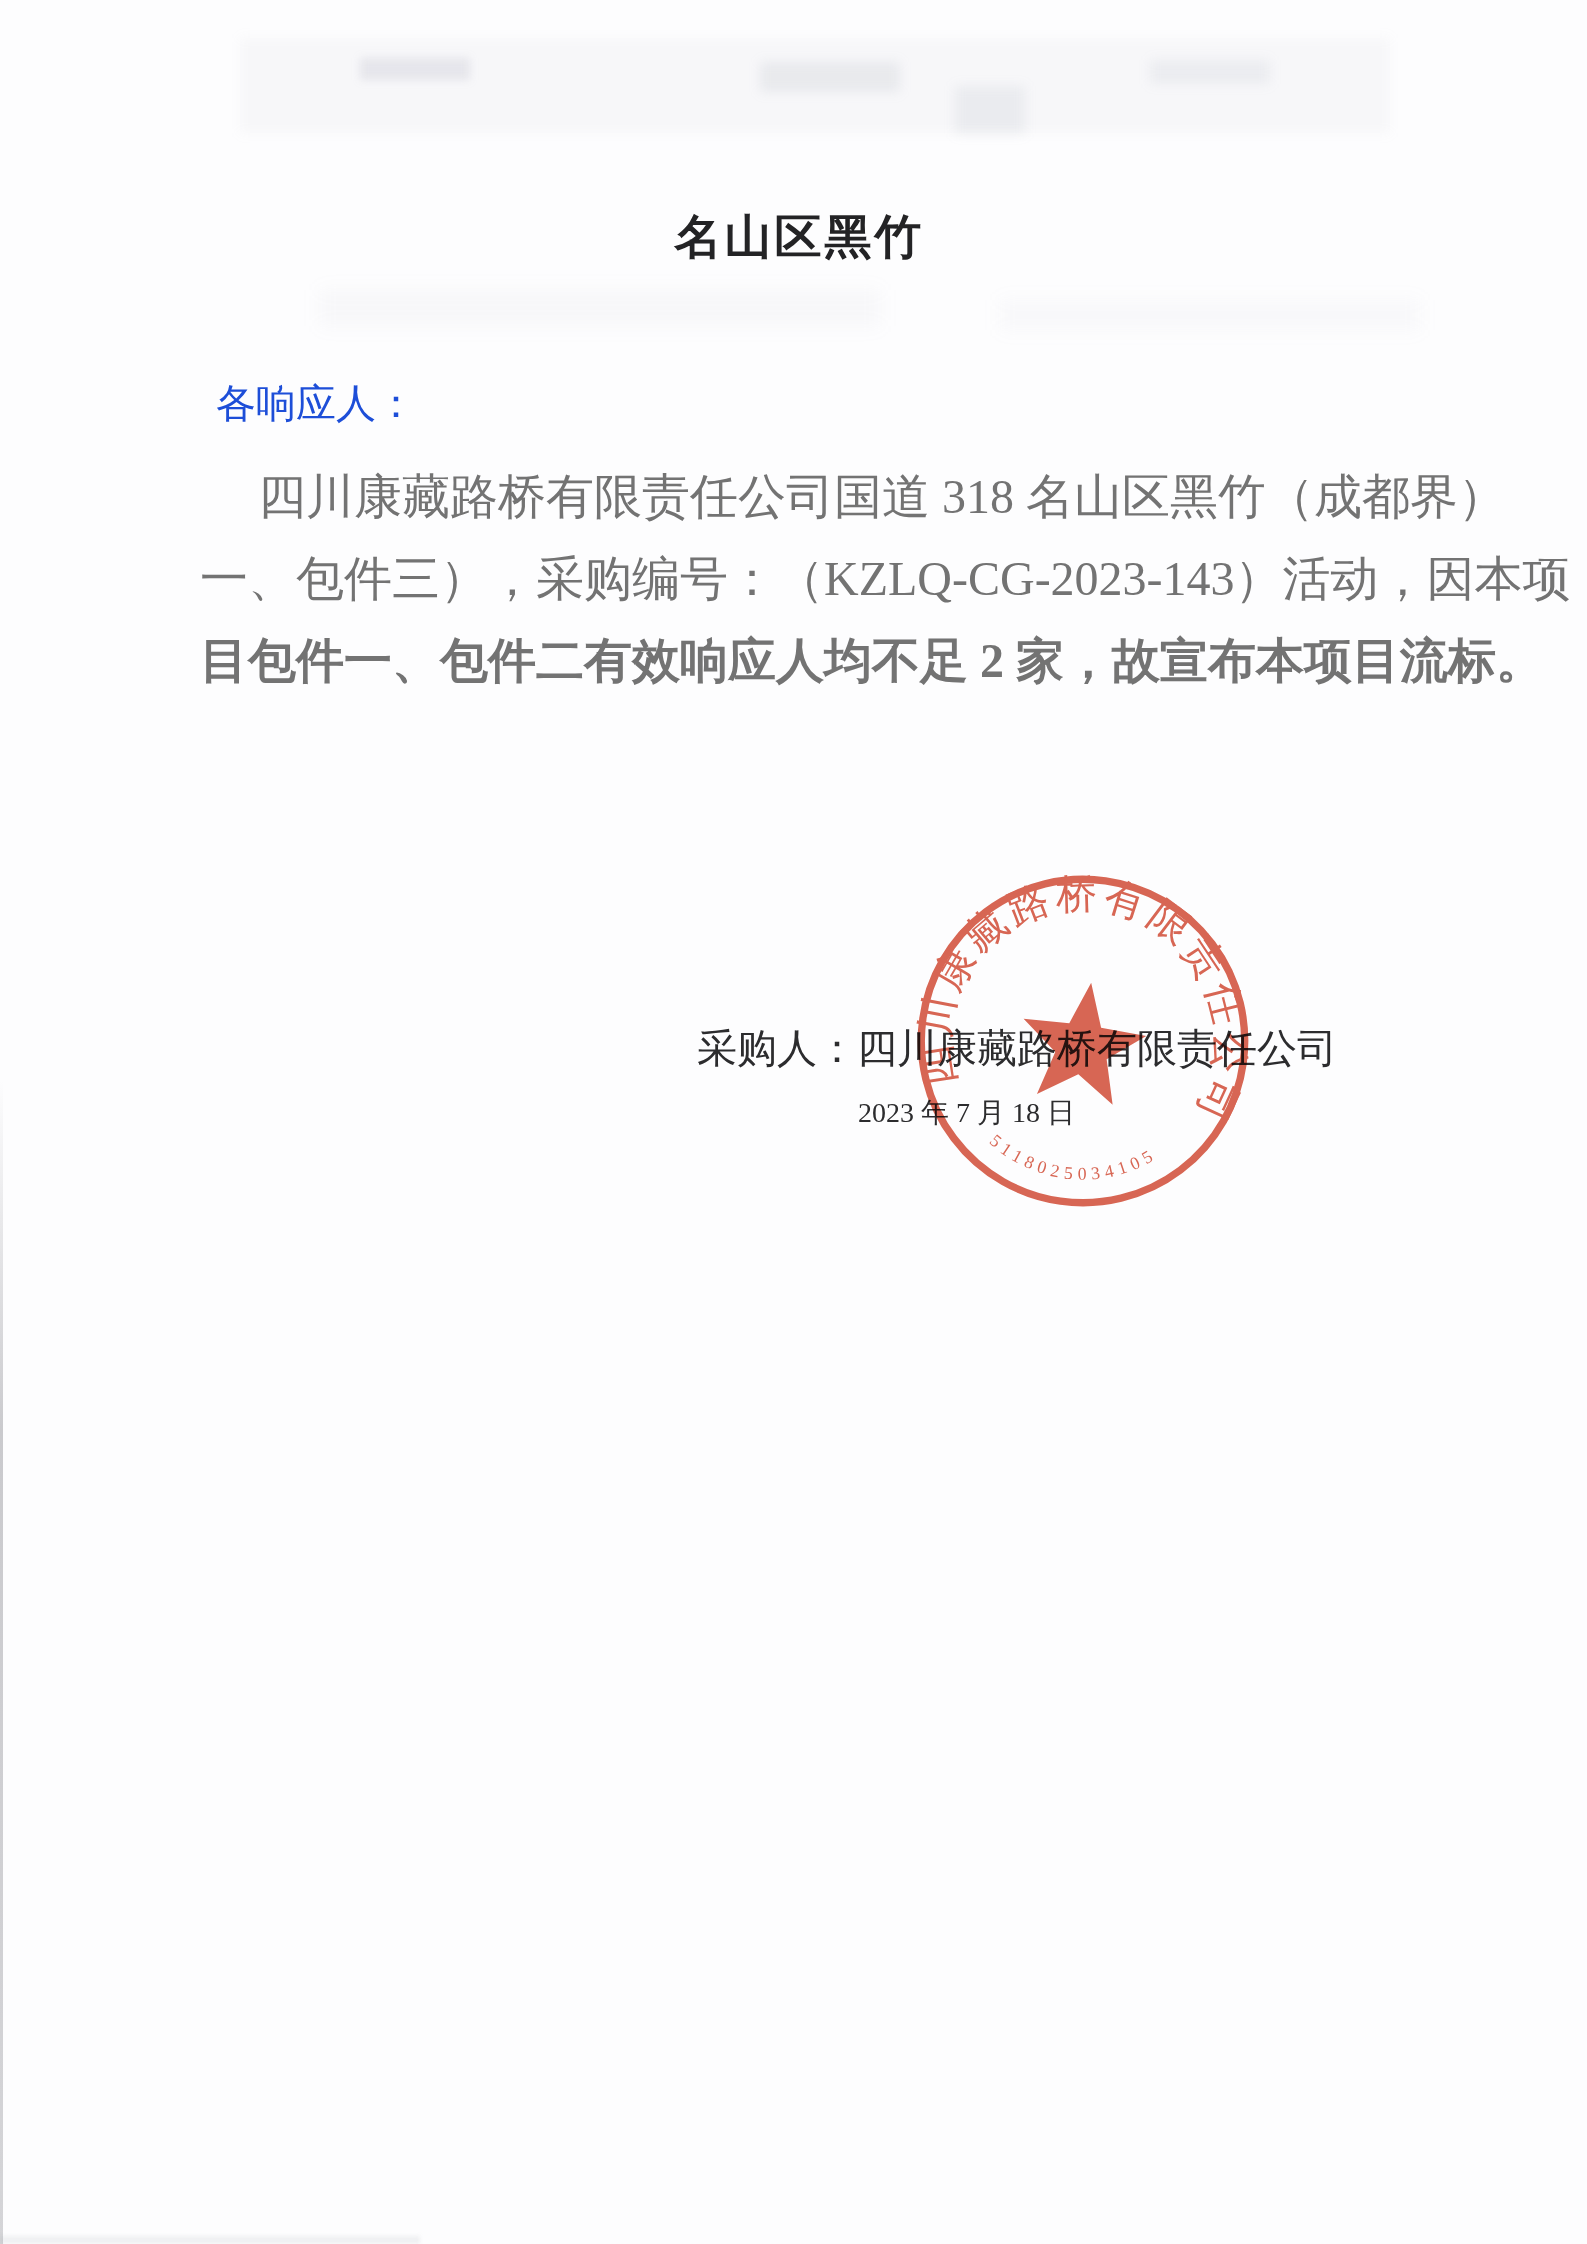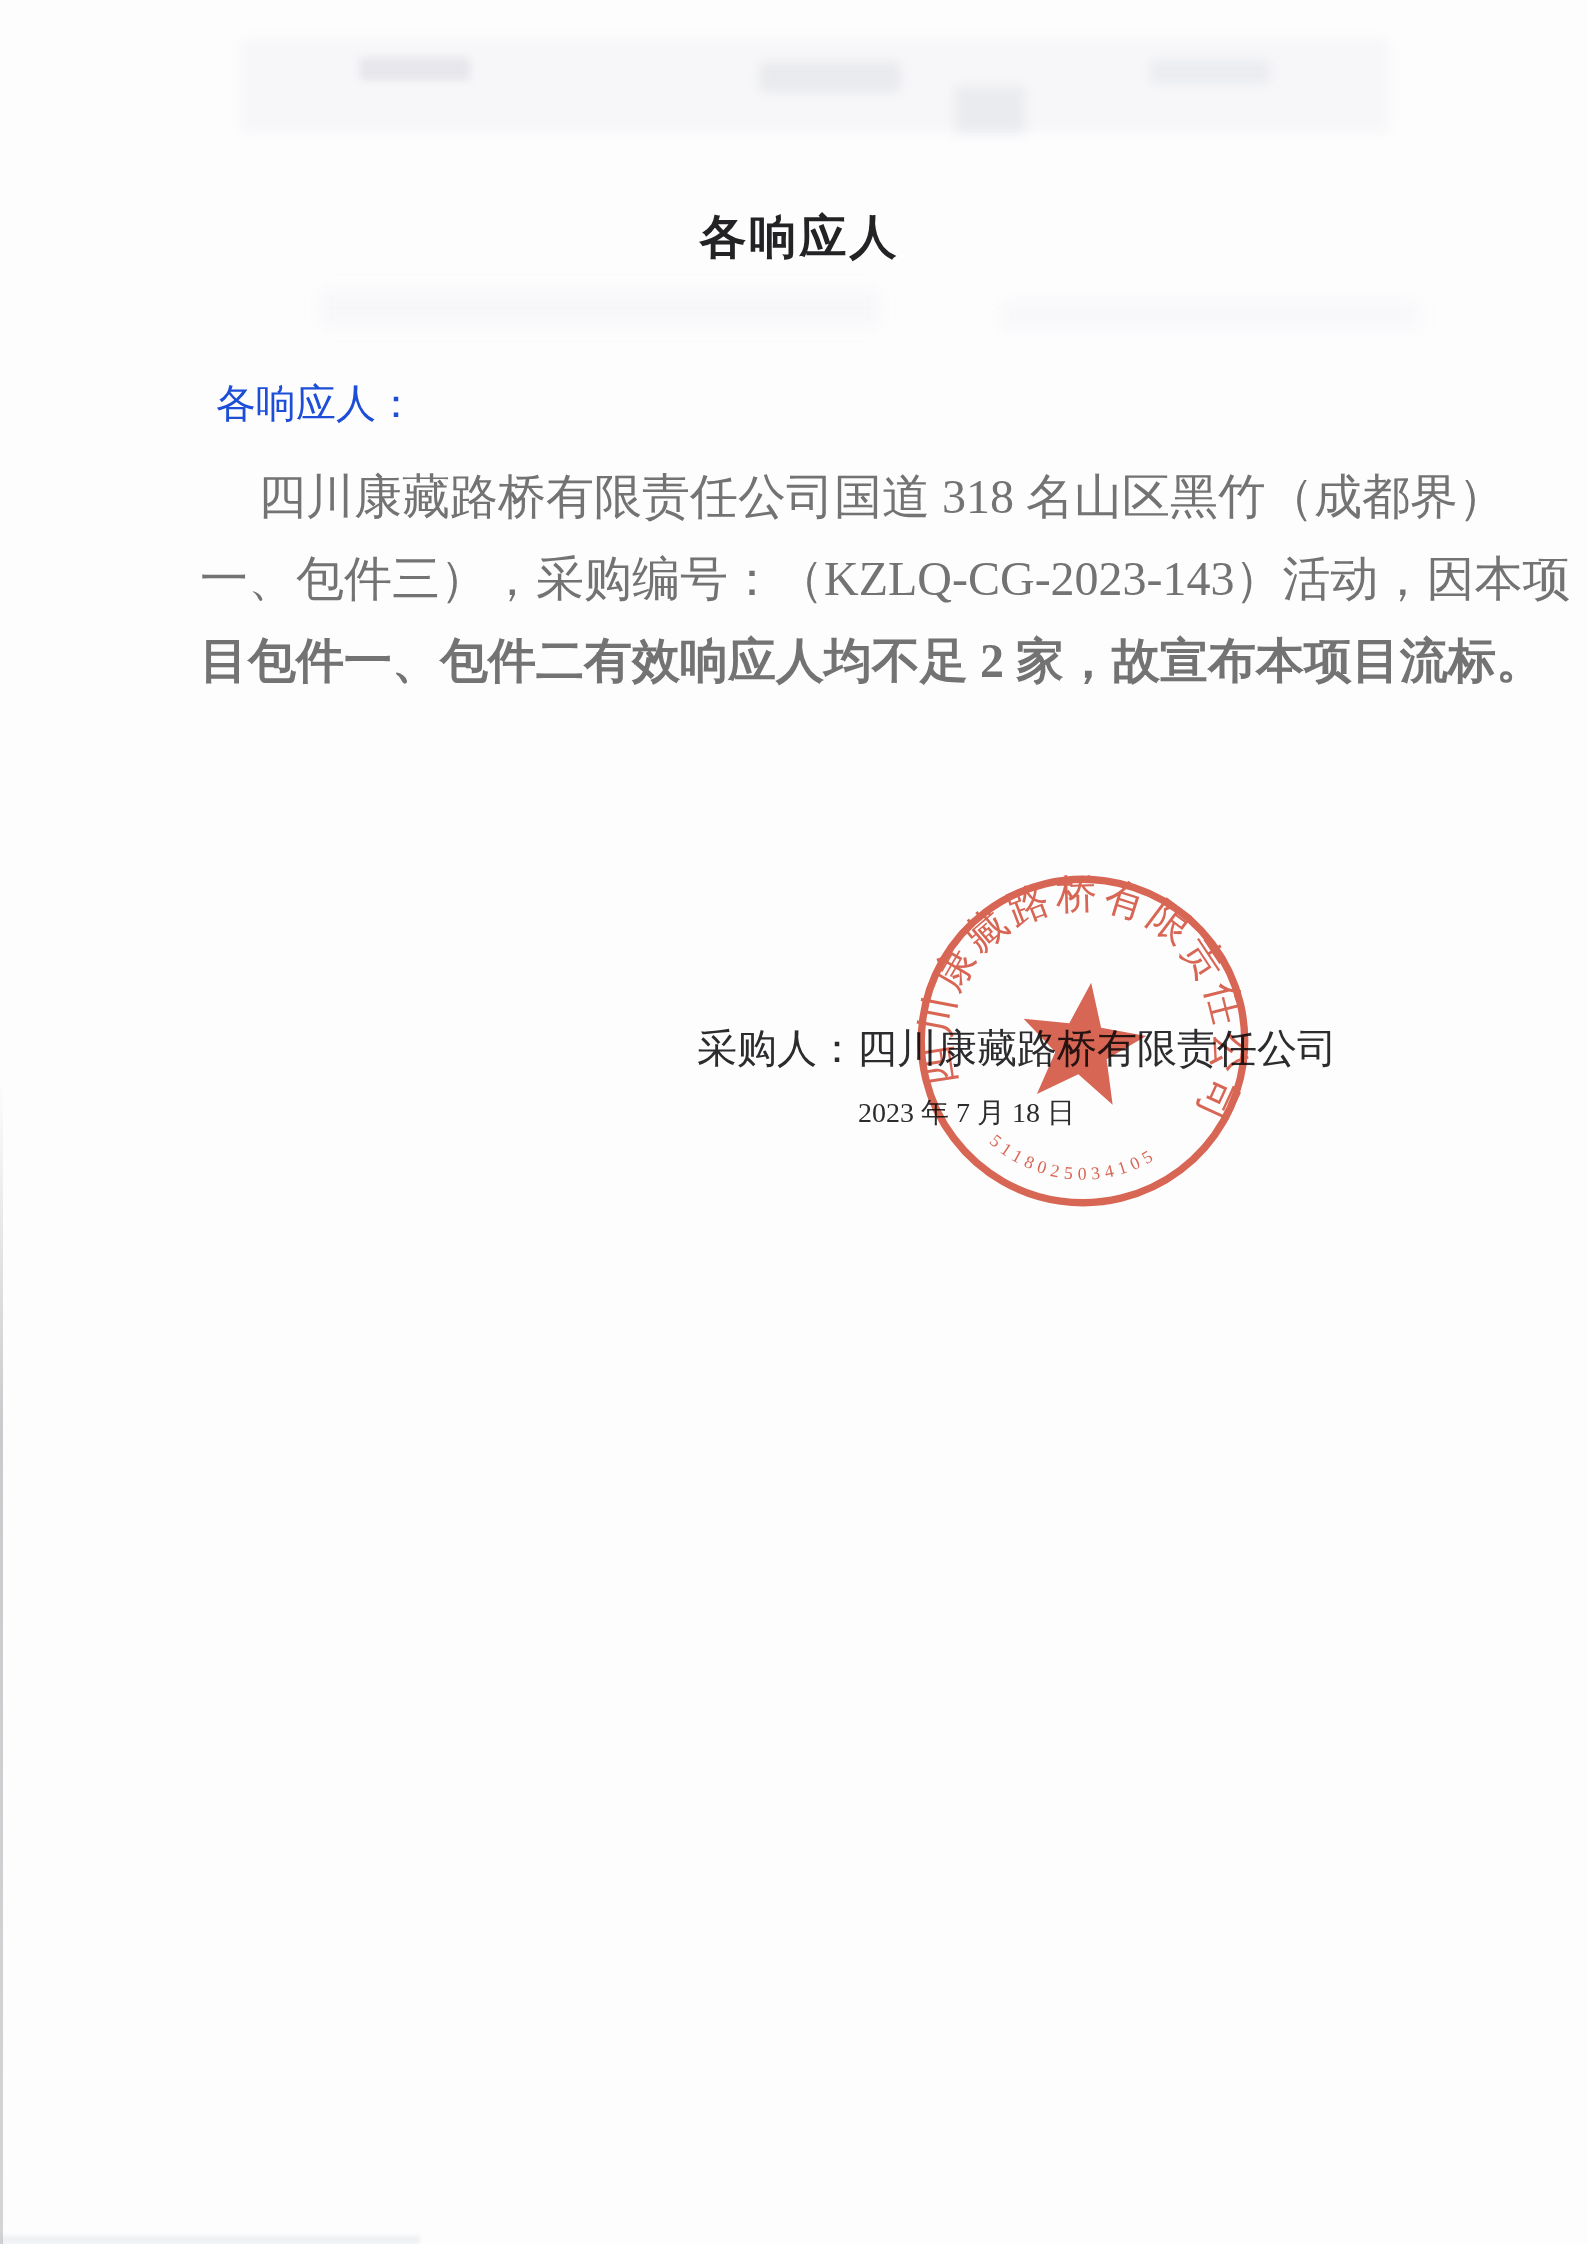--- a/index.html
+++ b/index.html
@@ -115,21 +115,21 @@
   <div class="artifact a-band"></div>
   <div class="artifact a-smudge1"></div>
   <div class="artifact a-smudge2"></div>
   <div class="artifact a-smudge3"></div>
   <div class="artifact a-smudge4"></div>
   <div class="artifact a-smudge5"></div>
   <div class="artifact a-smudge6"></div>
   <div class="artifact a-edge-left"></div>
   <div class="artifact a-edge-bottom"></div>
 
-  <div class="doc-title">各响应人</div>
+  <div class="doc-title">名山区黑竹</div>
 
   <div class="salutation">各响应人：</div>
 
   <div class="body-block">
     <div class="body-line first">四川康藏路桥有限责任公司国道 318 名山区黑竹（成都界）</div>
     <div class="body-line">一、包件三），采购编号：（KZLQ-CG-2023-143）活动，因本项</div>
     <div class="body-line last">目包件一、包件二有效响应人均不足 2 家，故宣布本项目流标。</div>
   </div>
 
   <div class="signature-line"><span>采购人：</span><span>四川康藏路桥有限责任公司</span></div>

